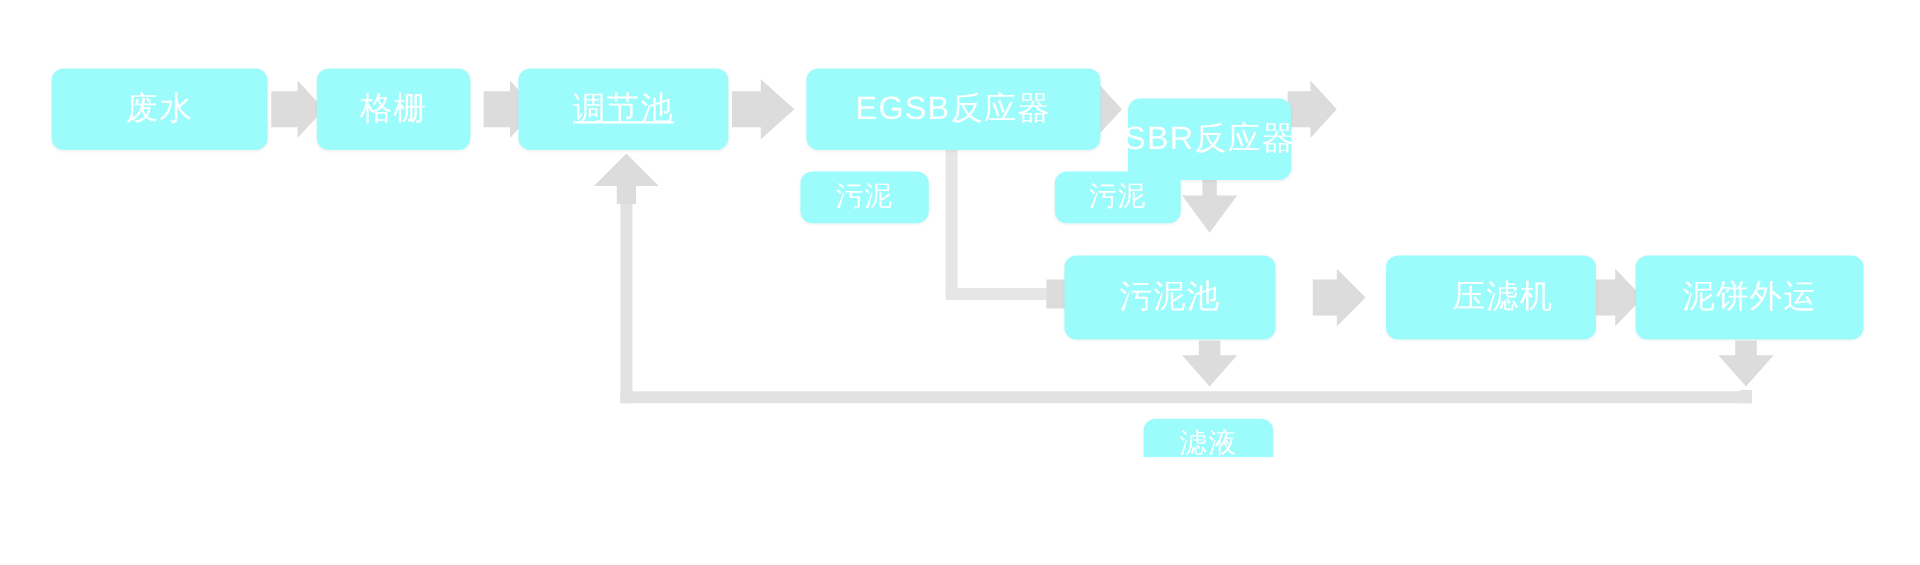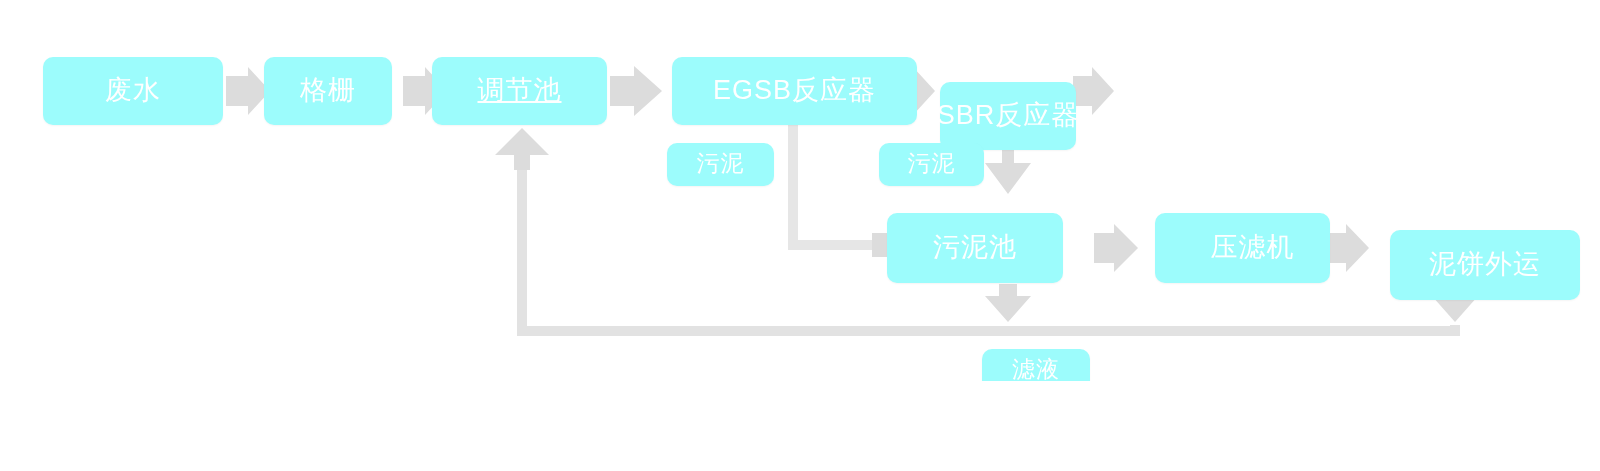--- a/index.html
+++ b/index.html
@@ -134,21 +134,21 @@
   </div>
 
   <div class="node big" style="left:887px; top:213px; width:176px; height:70px;">
     <span class="node-label">污泥池</span>
   </div>
 
   <div class="node big" style="left:1155px; top:213px; width:175px; height:70px;padding-left:20px;">
     <span class="node-label">压滤机</span>
   </div>
 
-  <div class="node big" style="left:1363px; top:230px; width:190px; height:70px;margin-left:27px;">
+  <div class="node big" style="left:1363px; top:213px; width:190px; height:70px;">
     <span class="node-label">泥饼外运</span>
   </div>
 
-  <div class="node small" style="left:982px; top:349px; width:108px; height:43px;align-items:center;">
+  <div class="node small" style="left:953px; top:349px; width:108px; height:43px;align-items:center;">
     <span class="node-label">滤液</span>
   </div>
 
 </div>
 
 </body></html>

